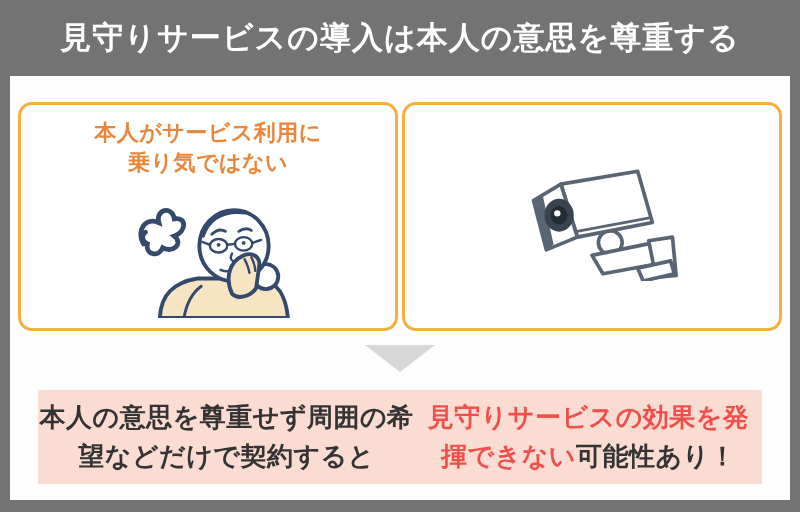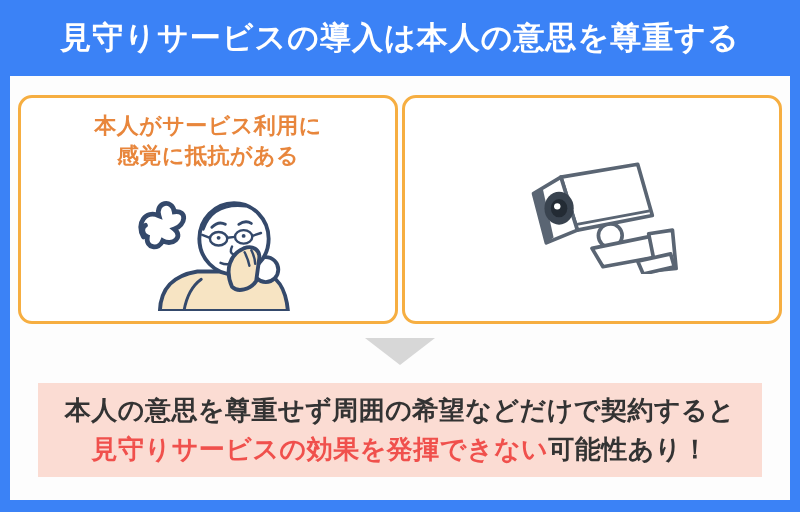--- a/index.html
+++ b/index.html
@@ -1,67 +1,67 @@
 <!DOCTYPE html>
 <html><head>
 <meta charset="utf-8">
 <style>
   html,body{margin:0;padding:0;}
   body{font-family:"Liberation Sans","DejaVu Sans",sans-serif;}
-  .page{position:relative;width:800px;height:512px;background:#3b82f6;overflow:hidden;}
+  .page{position:relative;width:800px;height:512px;background:#737373;overflow:hidden;}
   .main-title{
     position:absolute;top:0;left:0;width:800px;height:76px;
     display:flex;align-items:center;justify-content:center;
     color:#FFFFFF;font-size:31px;font-weight:bold;letter-spacing:1px;
   }
   .panel{
     position:absolute;left:10px;top:76px;width:780px;height:424px;
     background:#FDFDFD;box-sizing:border-box;
   }
   .cards{
-    display:flex;gap:4px;padding:19px 8px 0;box-sizing:border-box;
+    display:flex;gap:4px;padding:26px 8px 0;box-sizing:border-box;
   }
   .card{
     flex:1;height:229px;background:#FFFFFF;
     border:3px solid #F6AE41;border-radius:14px;
     box-sizing:border-box;display:flex;flex-direction:column;align-items:center;
   }
   .card-title{
     margin-top:13px;text-align:center;color:#E8863C;
     font-size:22px;line-height:30px;font-weight:bold;letter-spacing:0.5px;
   }
   .card-art{flex:1;display:flex;align-items:center;justify-content:center;width:100%;}
   .down-arrow{
     width:0;height:0;margin:14px auto 0;
     border-left:35px solid transparent;border-right:35px solid transparent;
     border-top:27px solid #D7D7D7;
   }
   .conclusion{
     margin:18px auto 0;width:724px;height:94px;background:#FBDCD3;
-    display:flex;flex-direction:column;align-items:center;justify-content:center;
+    display:flex;flex-direction:row;align-items:center;justify-content:center;
     font-weight:bold;font-size:26px;line-height:39px;color:#333333;text-align:center;
     letter-spacing:0.5px;
   }
   .highlight-red{color:#F0504C;}
 </style>
 </head>
 <body>
 
 <div class="page">
 
   <div class="main-title">見守りサービスの導入は本人の意思を尊重する</div>
 
   <div class="panel">
 
     <div class="cards">
 
       <div class="card">
         <div class="card-title">
           <div>本人がサービス利用に</div>
-          <div>感覚に抵抗がある</div>
+          <div>乗り気ではない</div>
         </div>
         <div class="card-art">
           <svg width="190" height="130" viewBox="0 0 190 135">
 
             <path d="M28,58 C20,44 30,30 44,36 C40,22 58,18 60,32 C74,30 72,46 60,50 C70,58 58,68 48,62 C44,72 30,70 32,58 C26,56 26,48 30,46" fill="none" stroke="#34496B" stroke-width="5" stroke-linecap="round"></path>
 
             <path d="M45,135 C46,110 60,98 84,94 L150,94 C168,98 176,112 178,135 Z" fill="#F7E4C3" stroke="#34496B" stroke-width="4" stroke-linejoin="round"></path>
             <path d="M70,135 Q74,112 88,102" fill="none" stroke="#34496B" stroke-width="3" stroke-linecap="round"></path>
 
             <circle cx="155" cy="92" r="13" fill="#FFFFFF" stroke="#34496B" stroke-width="4"></circle>

